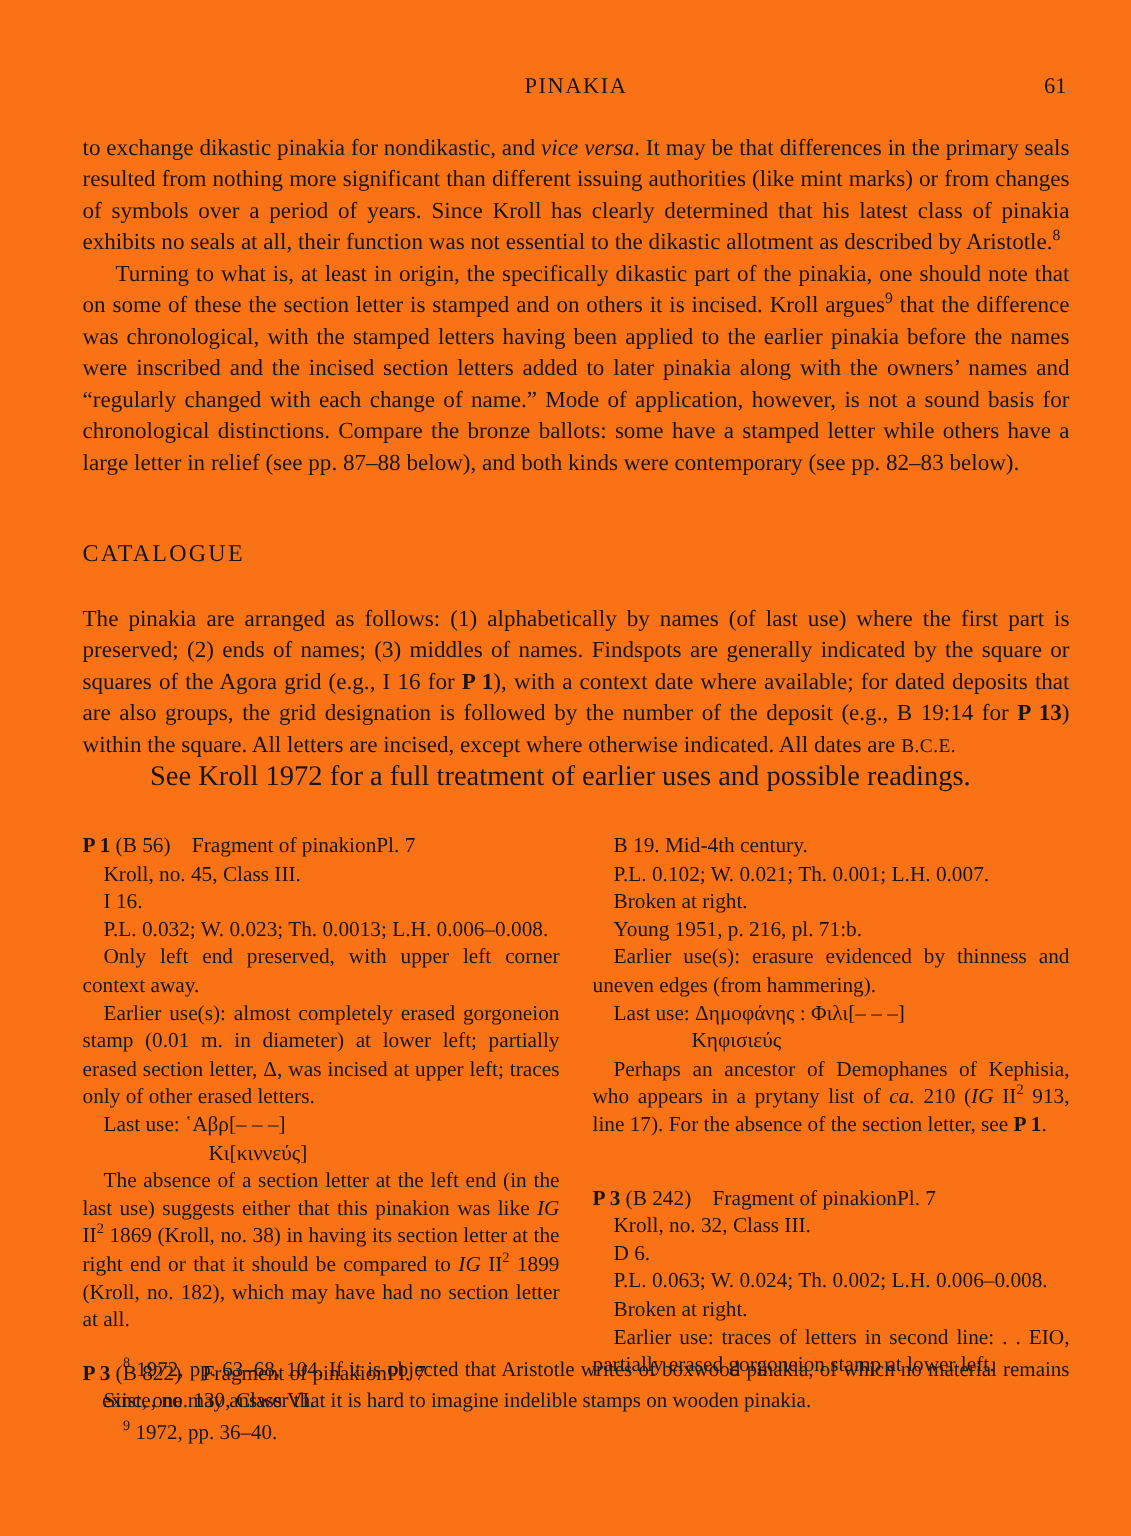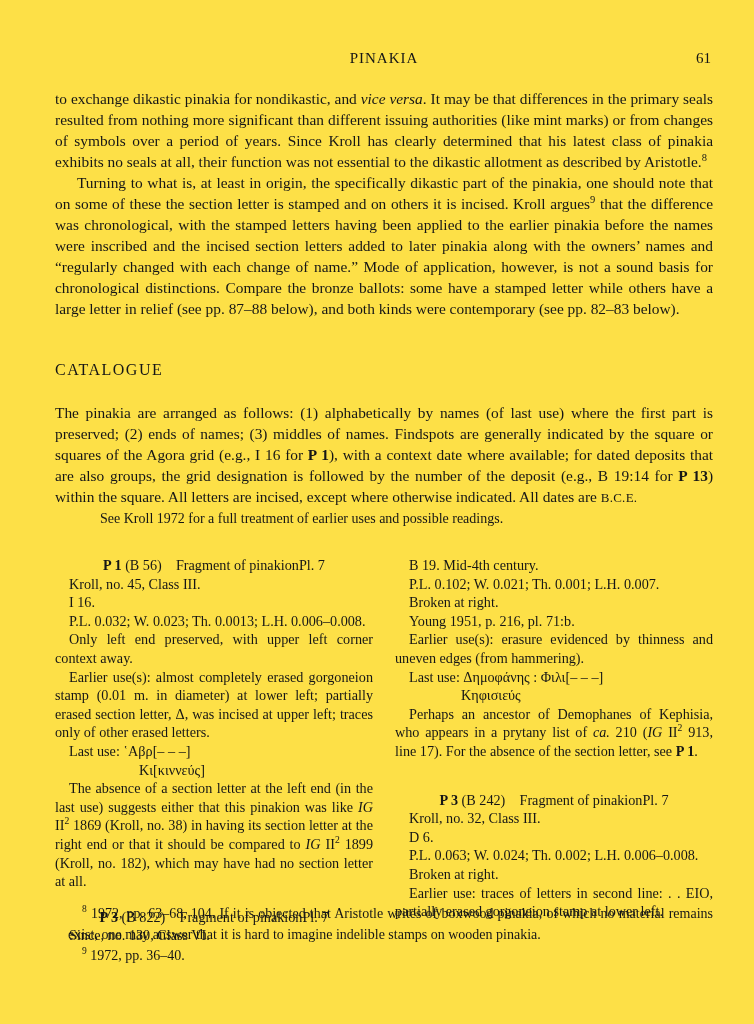--- a/index.html
+++ b/index.html
@@ -1,31 +1,31 @@
 <!DOCTYPE html>
 <html><head>
 <meta charset="utf-8">
 <style>
   html,body{margin:0;padding:0;background:#e8e8e4;}
   .page{
-    width:754px;height:1024px;margin:0 auto;background:#fde047;color:#161616;
+    width:754px;height:1024px;margin:0 auto;background:#f97316;color:#161616;
     font-family:"Liberation Serif", serif;position:relative;box-sizing:border-box;
     padding:50px 41px 0 55px;overflow:hidden;
   }
   .pagehead{position:relative;height:20px;margin-bottom:18px;font-size:15px;}
   .running-title{position:absolute;left:0;right:0;text-align:center;letter-spacing:1px;}
   .page-number{position:absolute;right:2px;top:0;}
   .body-para{margin:0;font-size:15.4px;line-height:21px;text-align:justify;text-indent:22px;}
   .noindent{text-indent:0;}
   .section-heading{margin:42px 0 23px 0;font-size:16px;font-weight:normal;letter-spacing:1.5px;}
-  .see-line{margin:0;font-size:14px;line-height:21px;padding-left:45px;}
+  .see-line{margin:0;font-size:19px;line-height:21px;padding-left:45px;}
   .columns{display:flex;gap:22px;margin-top:27px;font-size:14.2px;line-height:18.6px;}
   .col{width:318px;}
   .ln{margin:0;}
-  .ln.head{display:flex;justify-content:center;}
+  .ln.head{display:flex;justify-content:flex-start;}
   .ln.meta{padding-left:14px;}
   .ln.para{text-indent:14px;text-align:justify;}
   .ln.g1{padding-left:14px;}
   .ln.g2{padding-left:84px;}
   .ln.g2b{padding-left:66px;}
   .gap1{margin-top:17px;}
   .gap2{margin-top:30px;}
   .footnotes{position:absolute;left:68px;right:41px;top:903px;font-size:14px;line-height:21px;text-align:justify;}
   .fn{text-indent:14px;}
   .b{font-weight:bold;}

